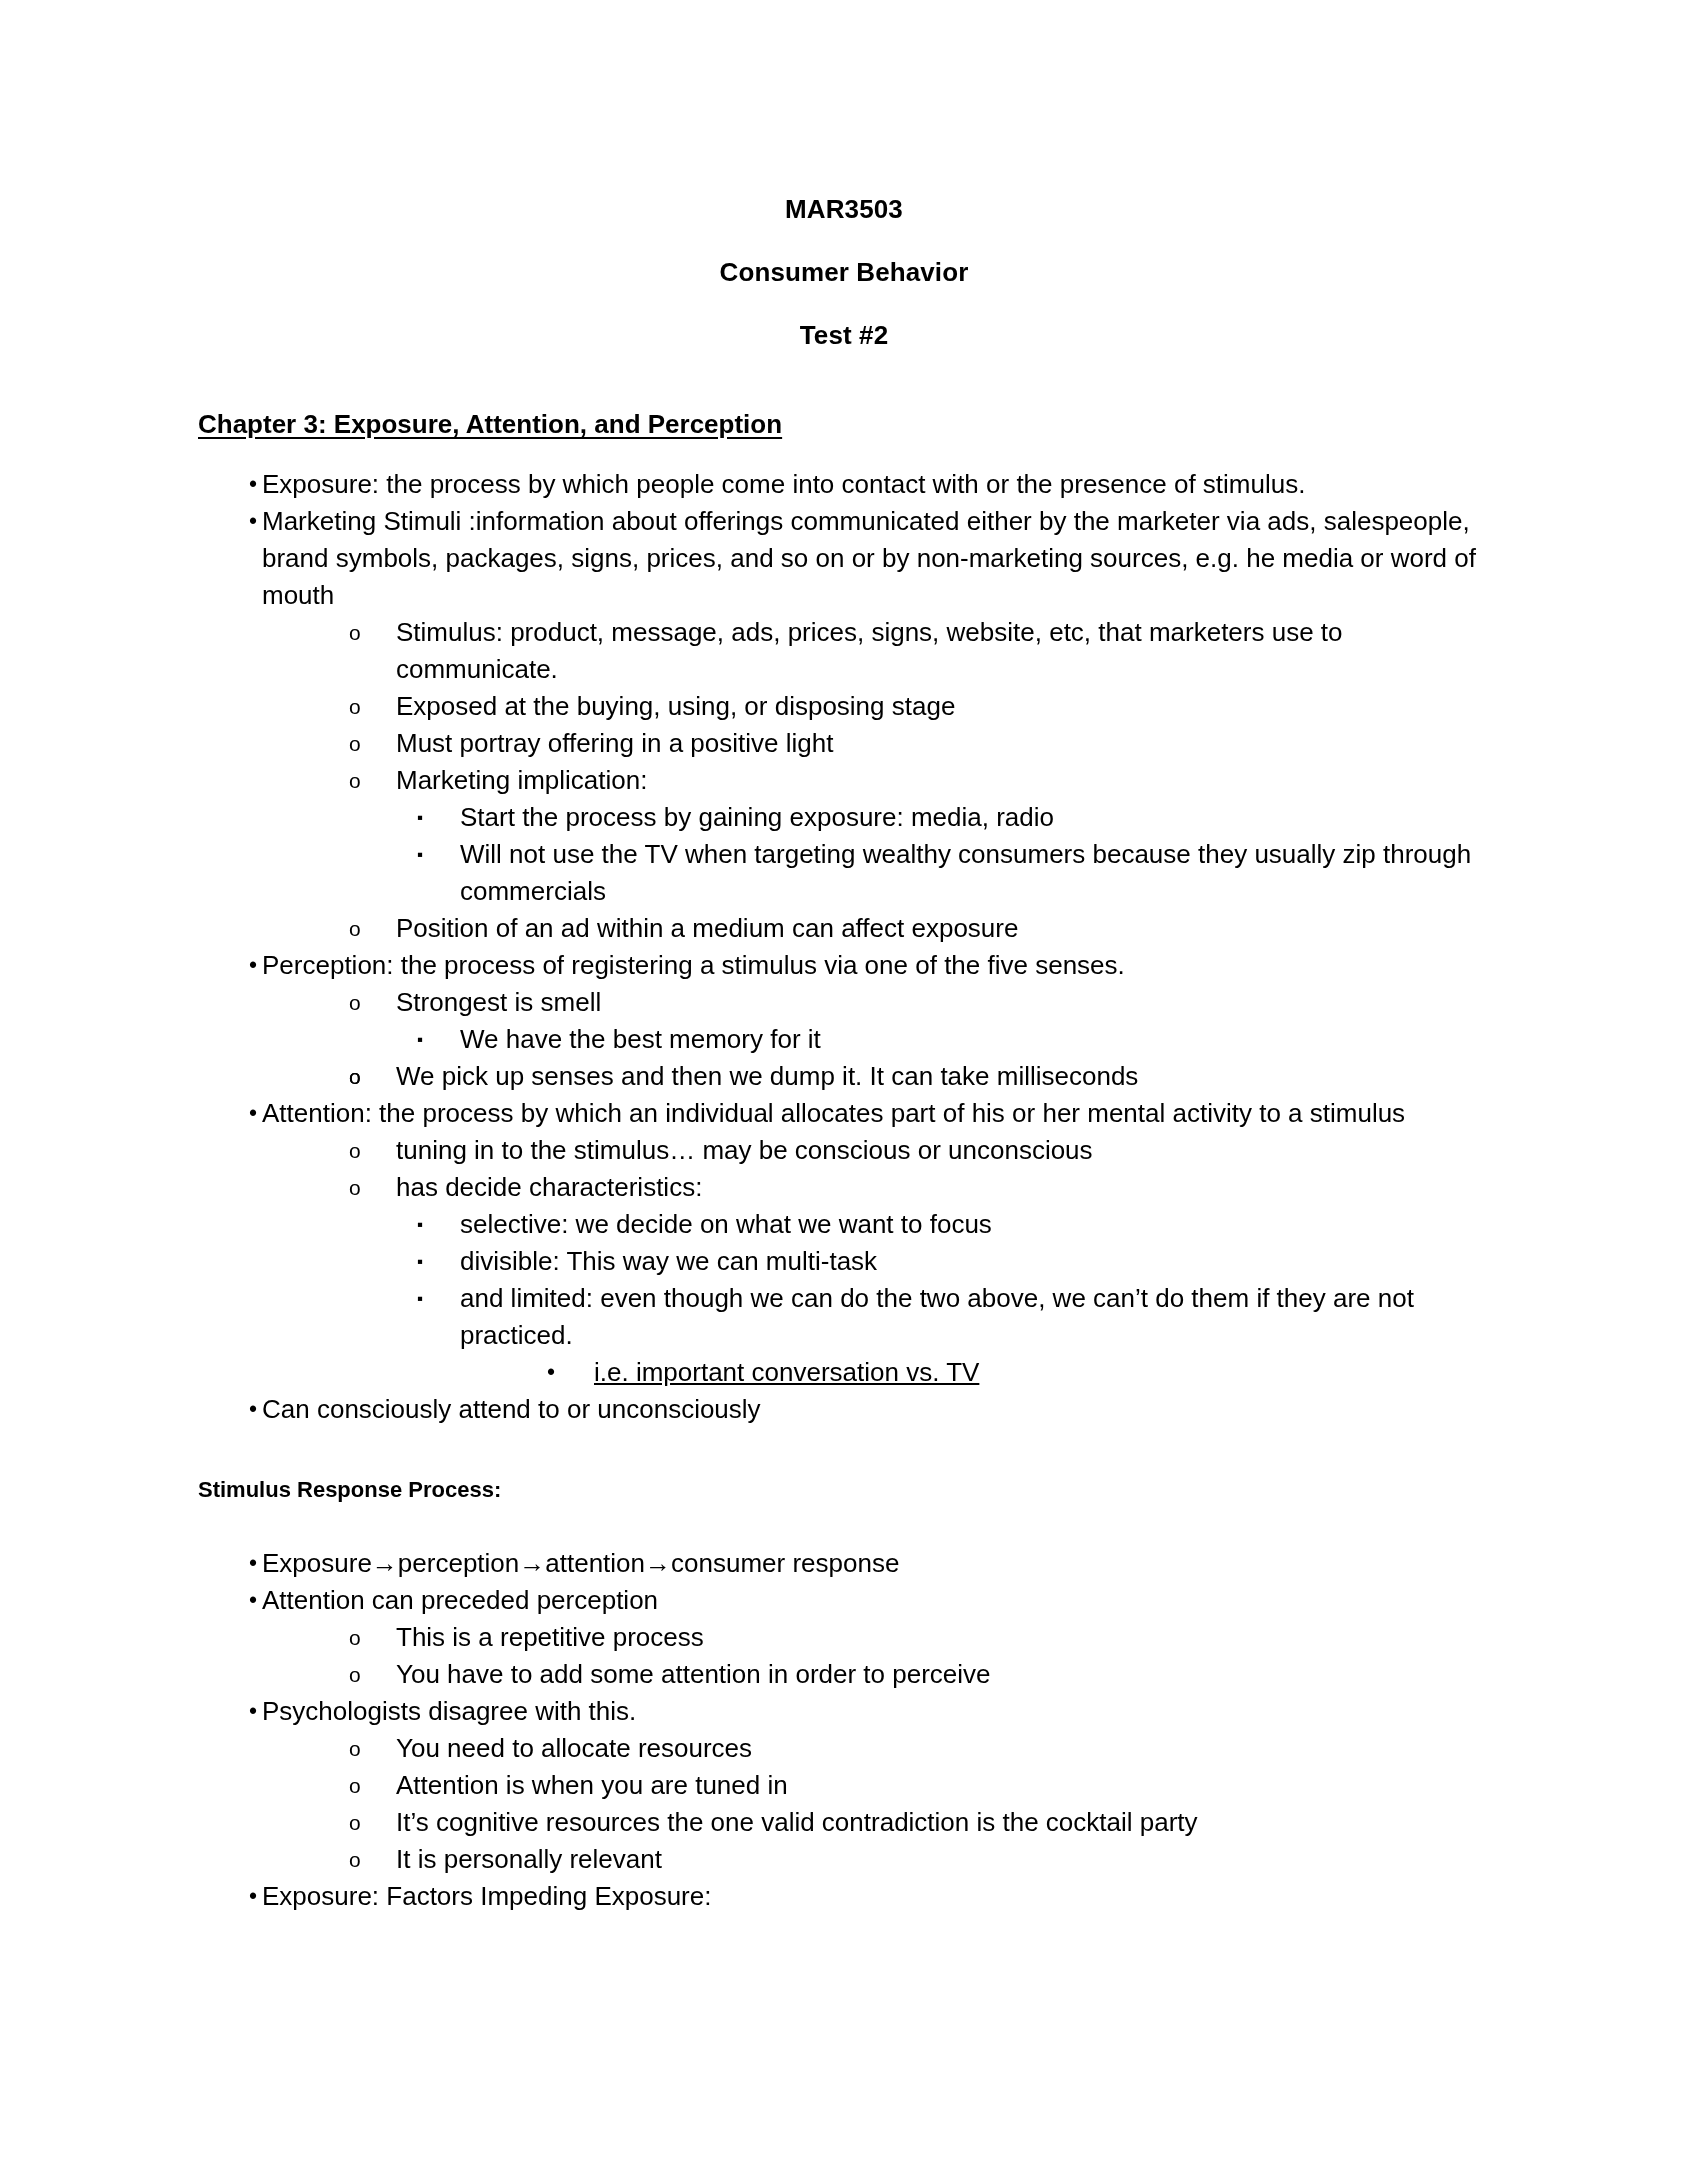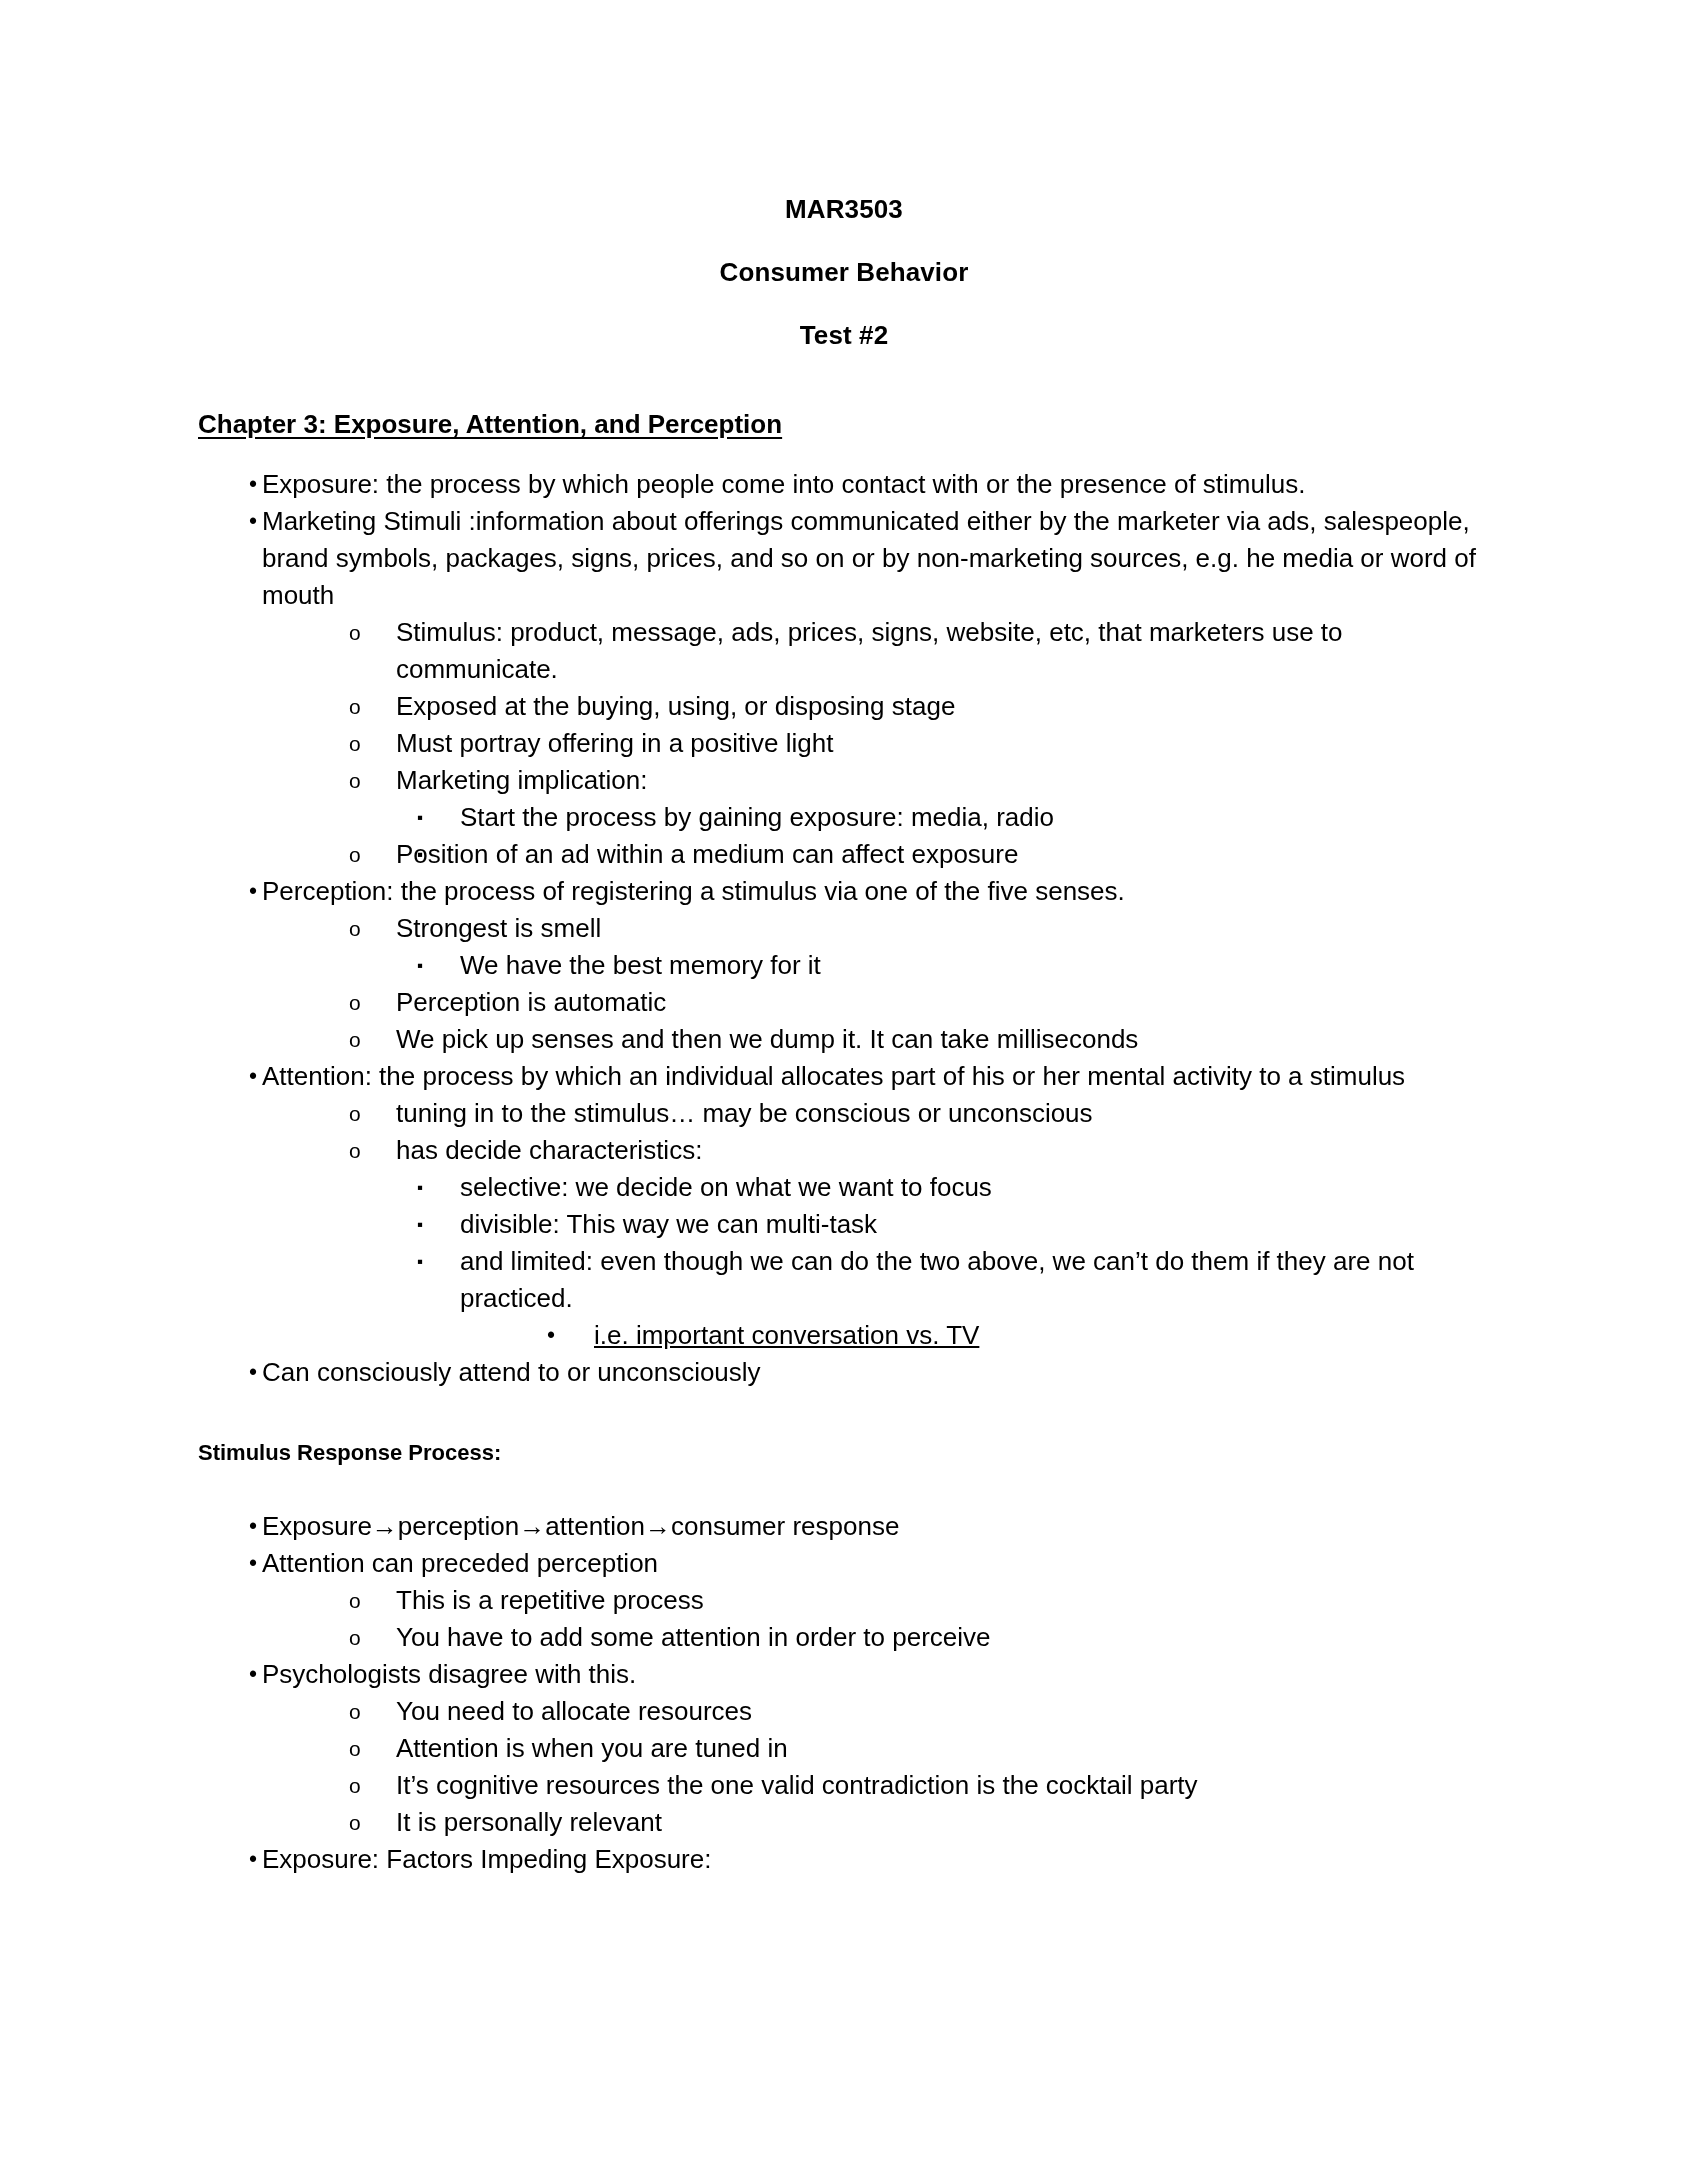--- a/index.html
+++ b/index.html
@@ -145,40 +145,40 @@
         <li class="item l2">
           <span class="marker">o</span>
           <span class="txt">Marketing implication:</span>
         </li>
         <li class="item l3">
           <span class="marker">▪</span>
           <span class="txt">Start the process by gaining exposure: media, radio</span>
         </li>
         <li class="item l3">
           <span class="marker">▪</span>
+          <span class="txt">Will not use the TV when targeting wealthy consumers because they usually zip through commercials</span>
         </li>
         <li class="item l2">
           <span class="marker">o</span>
           <span class="txt">Position of an ad within a medium can affect exposure</span>
         </li>
         <li class="item l1">
           <span class="marker">•</span>
           <span class="txt">Perception: the process of registering a stimulus via one of the five senses.</span>
         </li>
         <li class="item l2">
           <span class="marker">o</span>
           <span class="txt">Strongest is smell</span>
         </li>
         <li class="item l3">
           <span class="marker">▪</span>
           <span class="txt">We have the best memory for it</span>
         </li>
         <li class="item l2">
           <span class="marker">o</span>
-          <span class="txt">Perception is automatic</span>
         </li>
         <li class="item l2">
           <span class="marker">o</span>
           <span class="txt">We pick up senses and then we dump it. It can take milliseconds</span>
         </li>
         <li class="item l1">
           <span class="marker">•</span>
           <span class="txt">Attention: the process by which an individual allocates part of his or her mental activity to a stimulus</span>
         </li>
         <li class="item l2">

